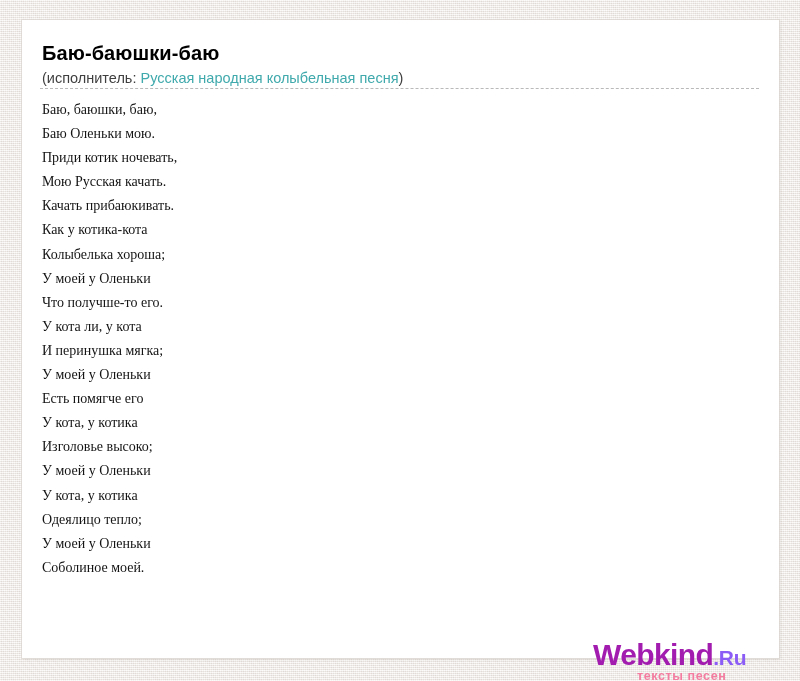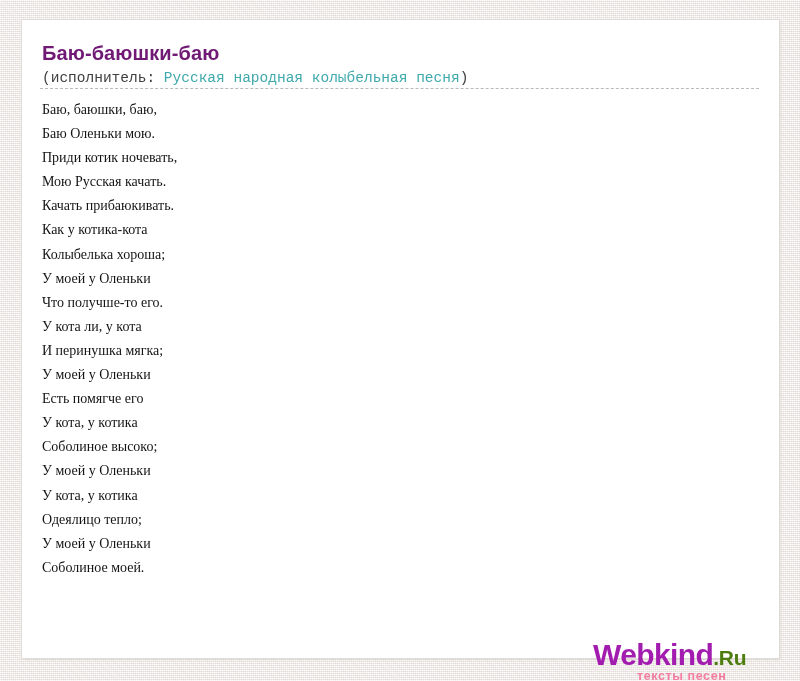--- a/index.html
+++ b/index.html
@@ -39,30 +39,30 @@
 
   .song-title {
     position: absolute;
     left: 20px;
     top: 21px;
     margin: 0;
     font-family: "Liberation Sans", sans-serif;
     font-size: 20px;
     font-weight: 700;
     line-height: 24px;
-    color: #701a75;
+    color: #000000;
     letter-spacing: 0.1px;
     white-space: nowrap;
   }
 
   .performer-line {
     position: absolute;
     left: 20px;
     top: 49px;
-    font-family: Liberation Mono, monospace;
+    font-family: Liberation Sans, sans-serif;
     font-size: 14.5px;
     line-height: 19px;
     color: #3f3f3f;
     white-space: nowrap;
   }
   .performer-link {
     color: #3fa9ac;
     text-decoration: none;
   }
 
@@ -101,21 +101,21 @@
   }
   .logo-wordmark {
     font-family: "Liberation Sans", sans-serif;
     font-size: 30px;
     font-weight: 700;
     line-height: 30px;
     letter-spacing: -0.6px;
     white-space: nowrap;
   }
   .logo-web { color: #a21caf; }
-  .logo-tld { color: #4d7c0f; font-size: 21px; letter-spacing: -0.3px; }
+  .logo-tld { color: #8b5cf6; font-size: 21px; letter-spacing: -0.3px; }
   .logo-tagline {
     font-family: "Liberation Sans", sans-serif;
     font-size: 12.5px;
     font-weight: 700;
     color: #f37ca0;
     letter-spacing: 0.6px;
     margin-top: -4px;
     margin-left: 44px;
     white-space: nowrap;
   }
@@ -142,21 +142,21 @@
         <span class="lyric-line">Качать прибаюкивать.</span>
         <span class="lyric-line">Как у котика-кота</span>
         <span class="lyric-line">Колыбелька хороша;</span>
         <span class="lyric-line">У моей у Оленьки</span>
         <span class="lyric-line">Что получше-то его.</span>
         <span class="lyric-line">У кота ли, у кота</span>
         <span class="lyric-line">И перинушка мягка;</span>
         <span class="lyric-line">У моей у Оленьки</span>
         <span class="lyric-line">Есть помягче его</span>
         <span class="lyric-line">У кота, у котика</span>
-        <span class="lyric-line">Соболиное высоко;</span>
+        <span class="lyric-line">Изголовье высоко;</span>
         <span class="lyric-line">У моей у Оленьки</span>
         <span class="lyric-line">У кота, у котика</span>
         <span class="lyric-line">Одеялицо тепло;</span>
         <span class="lyric-line">У моей у Оленьки</span>
         <span class="lyric-line">Соболиное моей.</span>
       </div>
 
     <div class="site-logo">
       <div class="logo-wordmark"><span class="logo-web">Webkind</span><span class="logo-tld">.Ru</span></div>
       <div class="logo-tagline">тексты песен</div>

